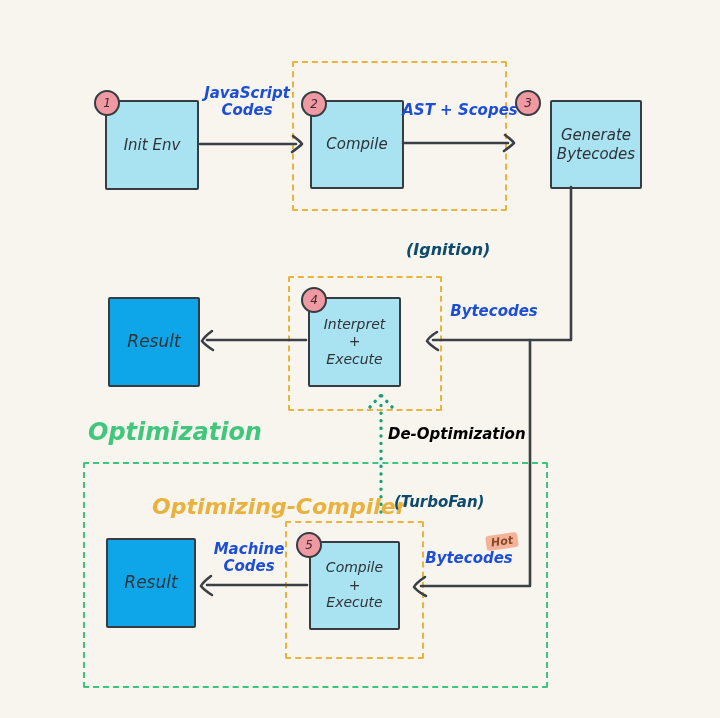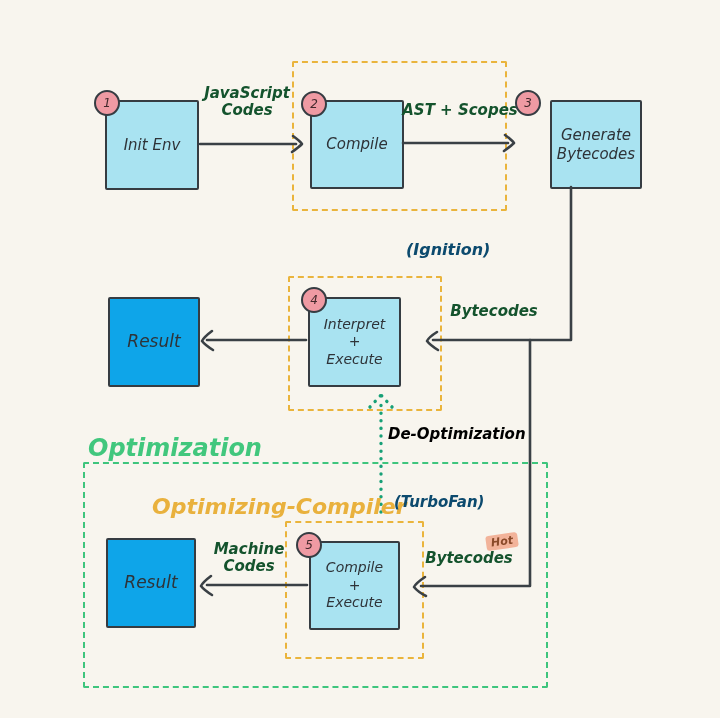--- a/index.html
+++ b/index.html
@@ -38,31 +38,31 @@
     background:#ef9aa3;
     color:#43292c;
     font-size:12px;font-style:italic;
     display:flex;align-items:center;justify-content:center;
     z-index:6;
   }
   
   .elabel{
     position:absolute;
     font-style:italic;font-weight:bold;
-    font-size:15px;color:#14532d;
+    font-size:15px;color:#1d4ed8;
     white-space:pre-line;text-align:center;
     transform:translateX(-50%);
     line-height:1.15;
     z-index:5;
   }
   
   .title{position:absolute;font-style:italic;font-weight:bold;z-index:5;white-space:nowrap;}
   .title.yellow{color:#e9b13d;}
   .title.yellow-light{color:#0c4a6e;font-weight:bold;}
-  .title.green{color:#41c77d;margin-top:16px;}
+  .title.green{color:#41c77d;}
   .title.teal{color:#000000;}
   .hot{
     position:absolute;
     background:#f2b39a;
     color:#8a4a2a;
     font-size:11px;font-weight:bold;font-style:italic;
     padding:1px 5px;border-radius:3px;
     transform:rotate(-8deg);
     z-index:7;
   }

